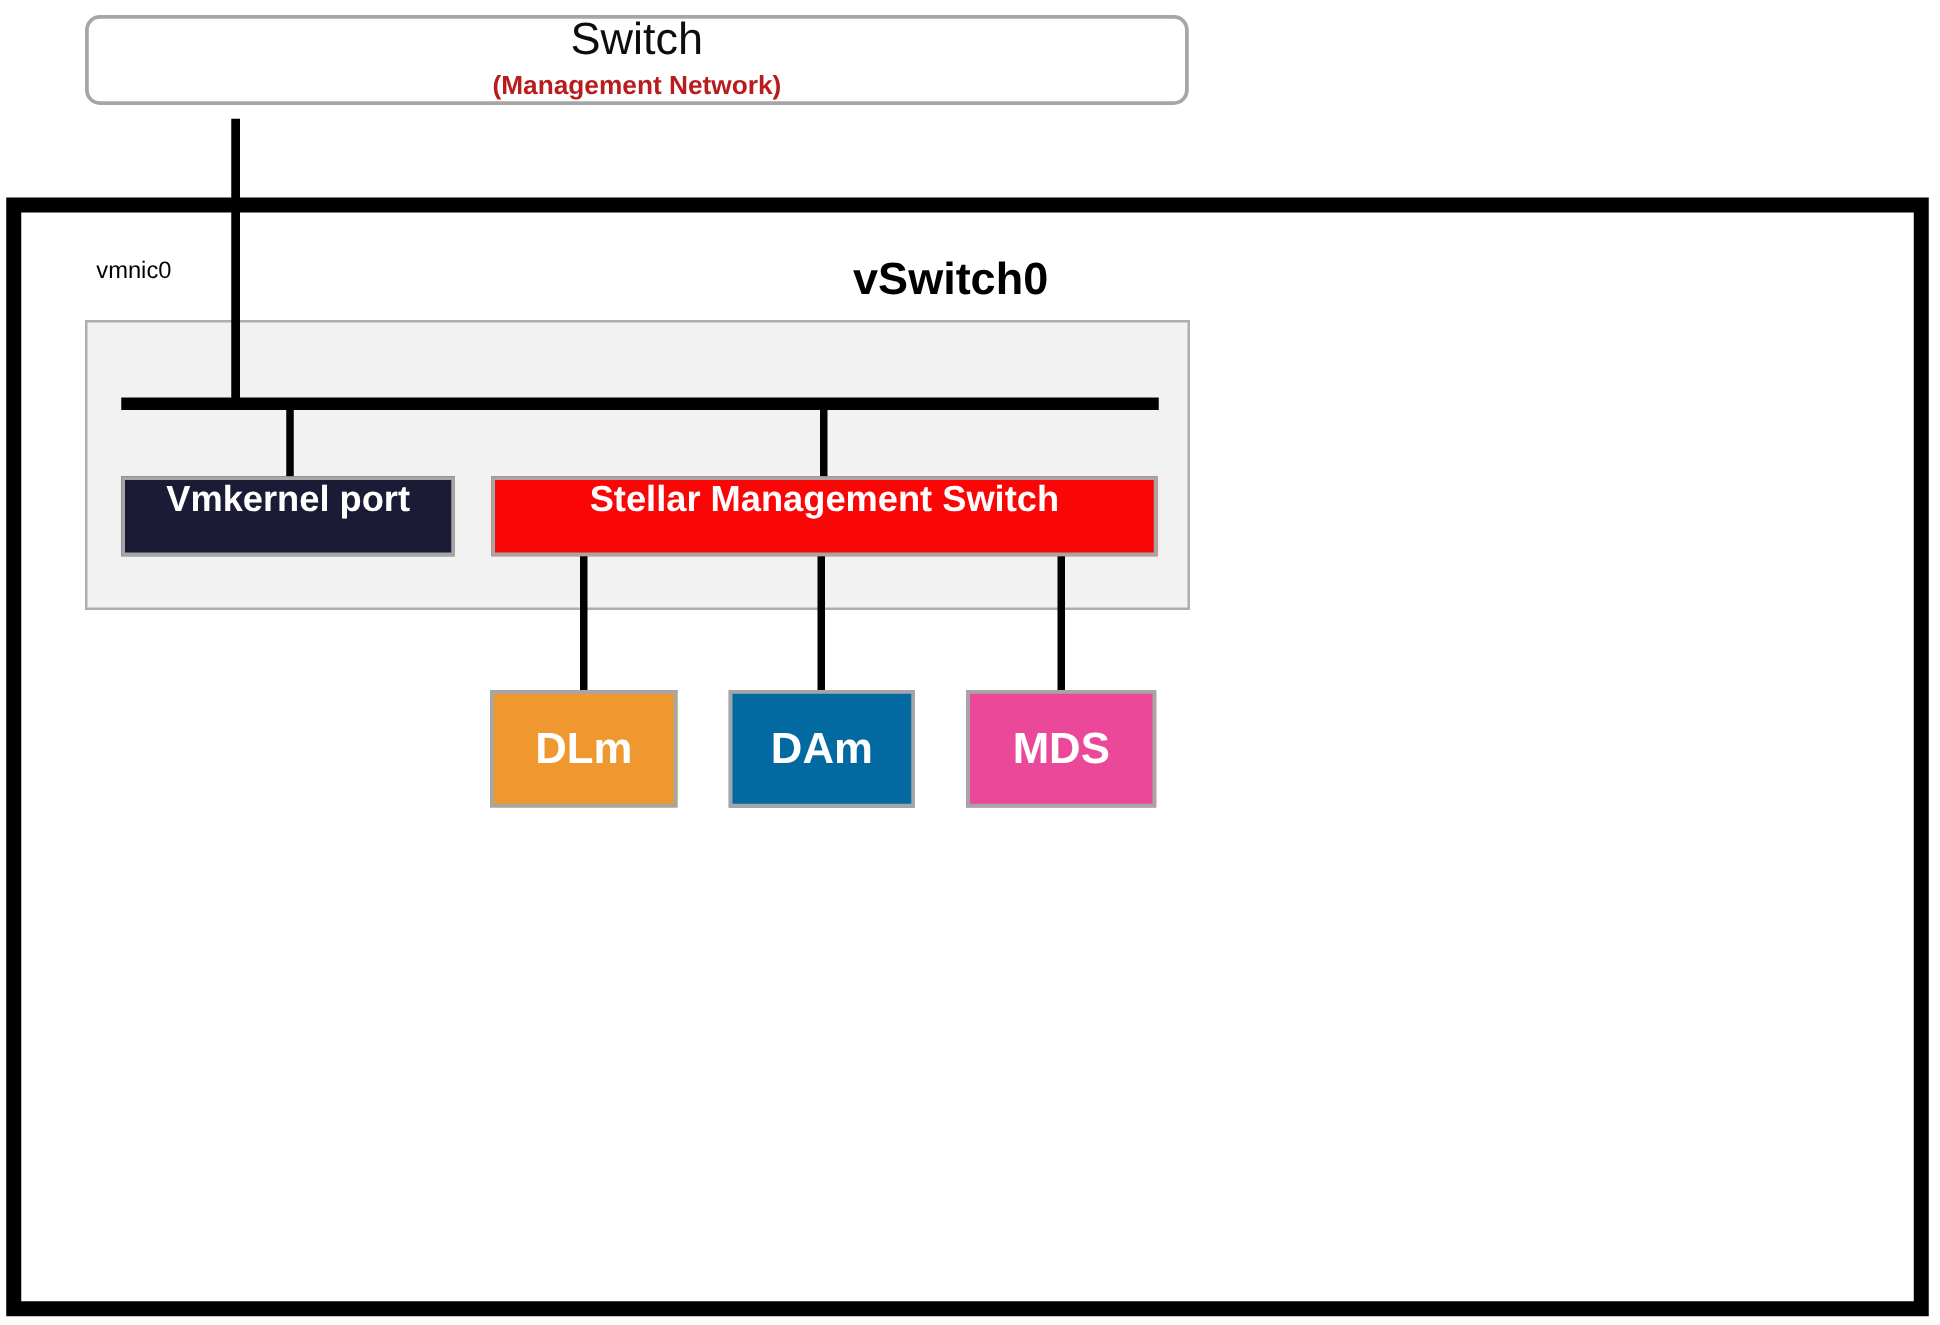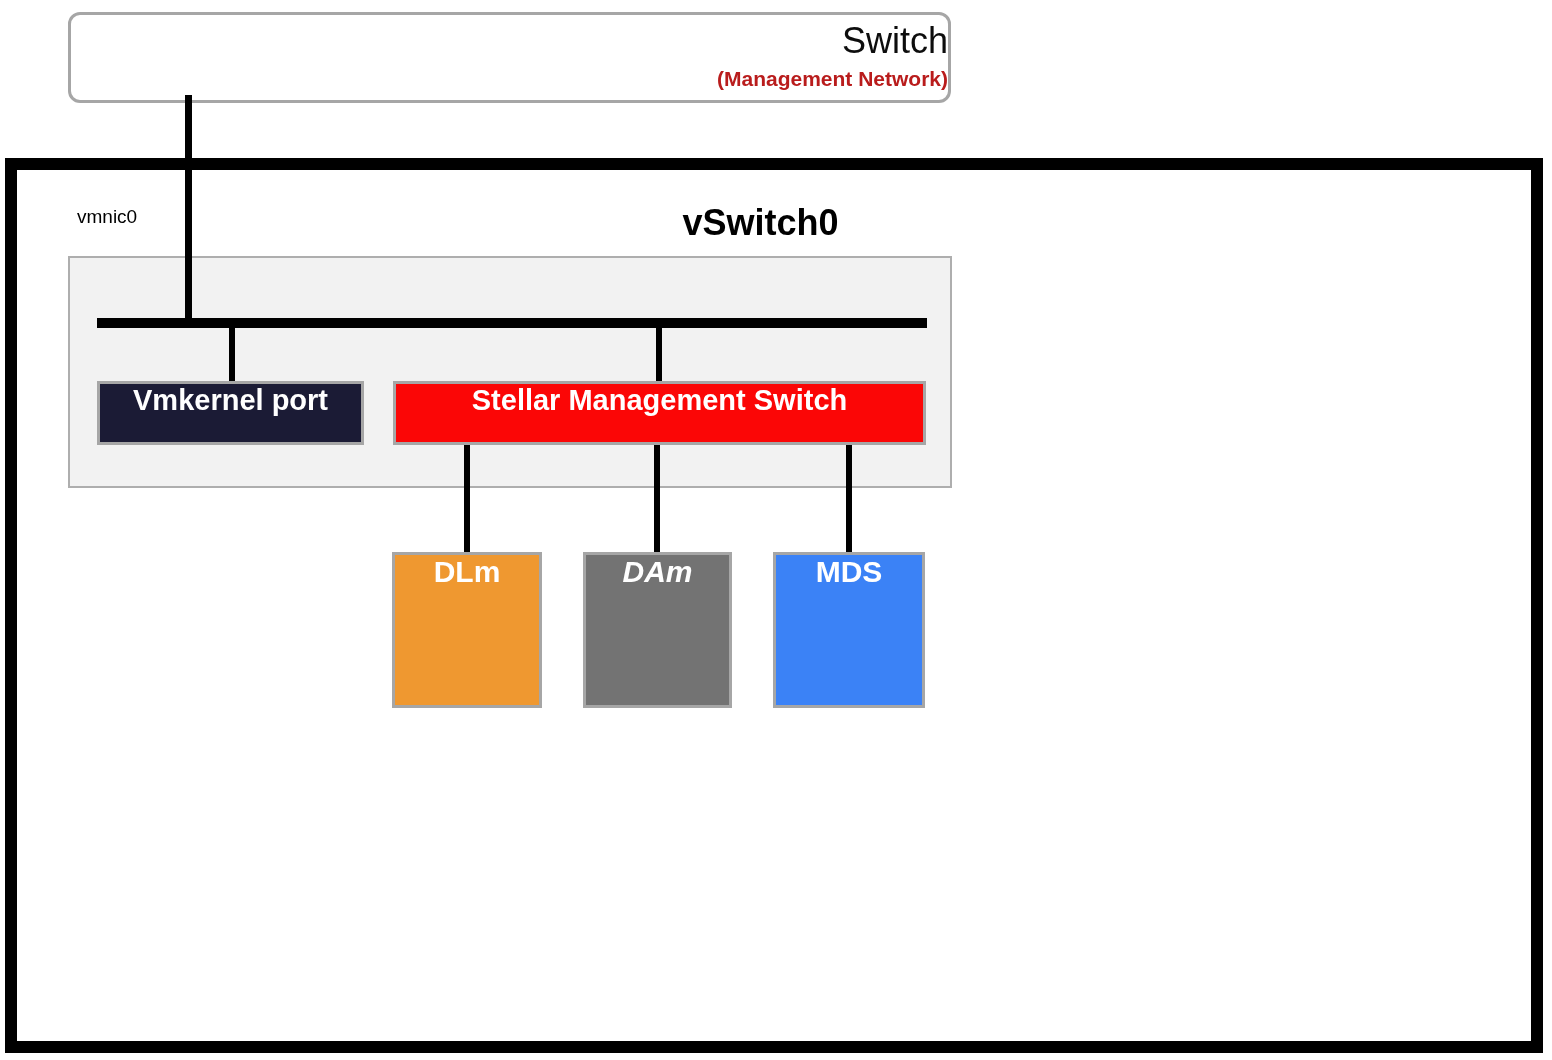--- a/index.html
+++ b/index.html
@@ -12,28 +12,28 @@
     position: relative;
     width: 1552px;
     height: 1060px;
     background: #ffffff;
     overflow: hidden;
   }
   
   .switch-box {
     position: absolute;
     left: 68px; top: 12px;
-    width: 883px; height: 91px;
+    width: 883px; height: 72px;
     box-sizing: border-box;
     border: 3px solid #a6a6a6;
     border-radius: 12px;
     background: #ffffff;
     display: flex;
     flex-direction: column;
-    align-items: flex-end;
+    align-items: center;
     justify-content: center;
   }
   .switch-title {
     font-size: 36px;
     line-height: 42px;
     color: #0d0d0d;
   }
   .switch-subtitle {
     font-size: 21px;
     line-height: 34px;
@@ -101,29 +101,30 @@
     color: #ffffff;
     font-weight: bold;
     font-size: 29px;
     white-space: nowrap;
   }
   .vmkernel  { left: 97px;  width: 267px; background: #1b1b35; }
   .portgroup { left: 393px; width: 533px; background: #fb0606; }
   
   .vm-box {
     position: absolute;
-    top: 552px; height: 156px;
+    top: 552px; height: 94px;
     box-sizing: border-box;
     border: 3px solid #a6a6a6;
     background: #ef9830;
     display: flex;
+    align-items: center;
     justify-content: center;
     color: #ffffff;
     font-weight: bold;
-    font-size: 30px;
+    font-size: 35px;
   }
   .vm-1 { left: 392px; width: 150px; }
   .vm-2 { left: 583px; width: 149px; }
   .vm-3 { left: 773px; width: 152px; }
 </style>
 </head>
 <body>
 
 <div class="canvas">
 
@@ -150,20 +151,20 @@
   <div class="port-box vmkernel" style="background-color: rgb(27, 27, 53);">
     <span>Vmkernel port</span>
   </div>
   <div class="port-box portgroup" style="background-color: rgb(251, 6, 6);">
     <span>Stellar Management Switch</span>
   </div>
 
   <div class="vm-box vm-1" style="background-color: rgb(239, 152, 48);">
     <span>DLm</span>
   </div>
-  <div class="vm-box vm-2" style="background-color: #737373; font-style: italic;">
+  <div class="vm-box vm-2" style="background-color: #0369a1;">
     <span>DAm</span>
   </div>
-  <div class="vm-box vm-3" style="background-color: #3b82f6;">
+  <div class="vm-box vm-3" style="background-color: #ec4899;">
     <span>MDS</span>
   </div>
 
 </div>
 
 </body></html>

